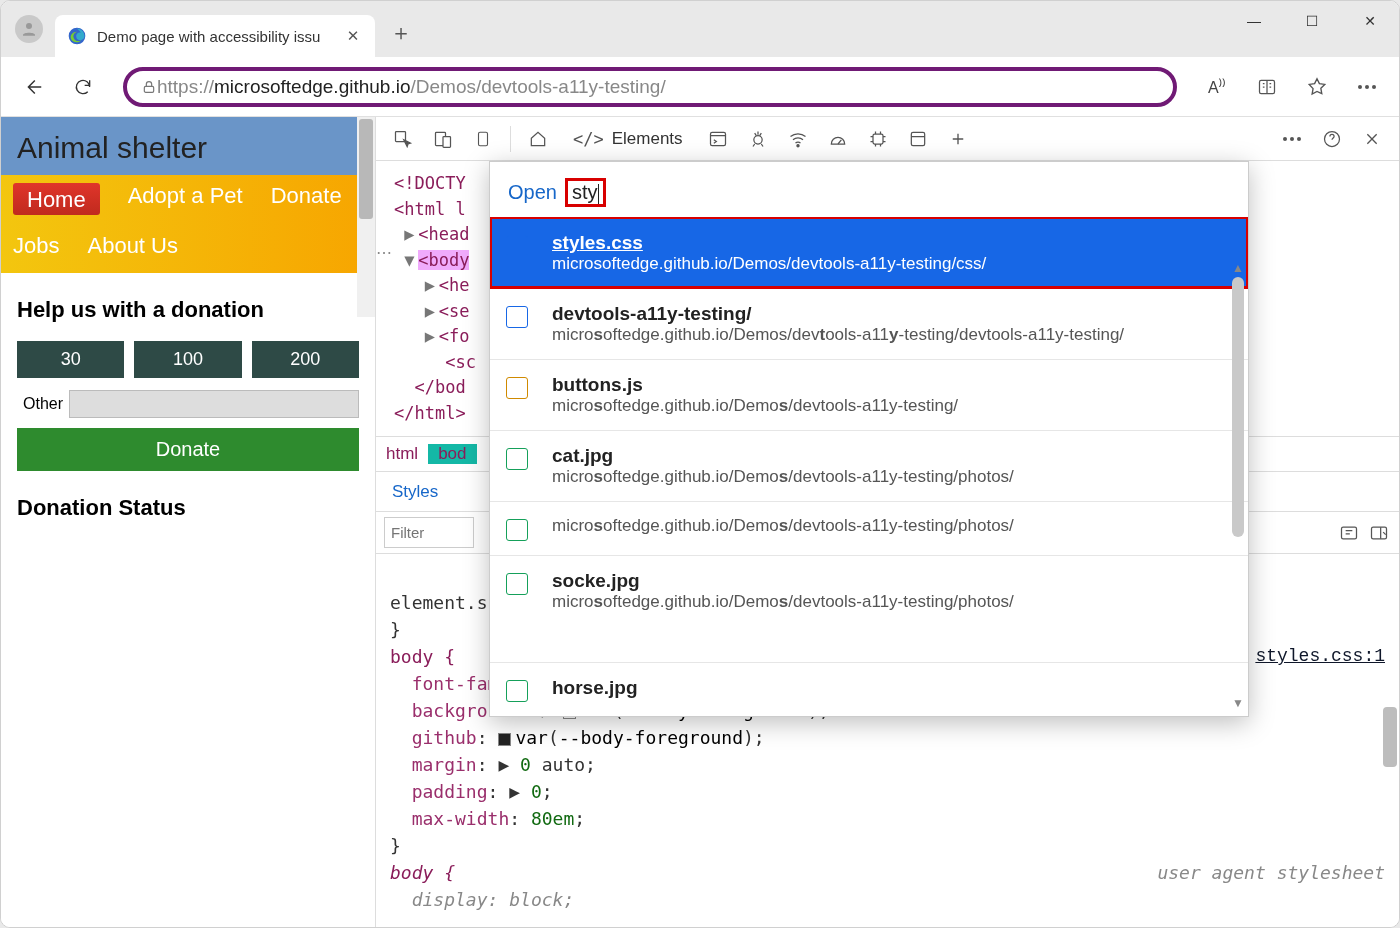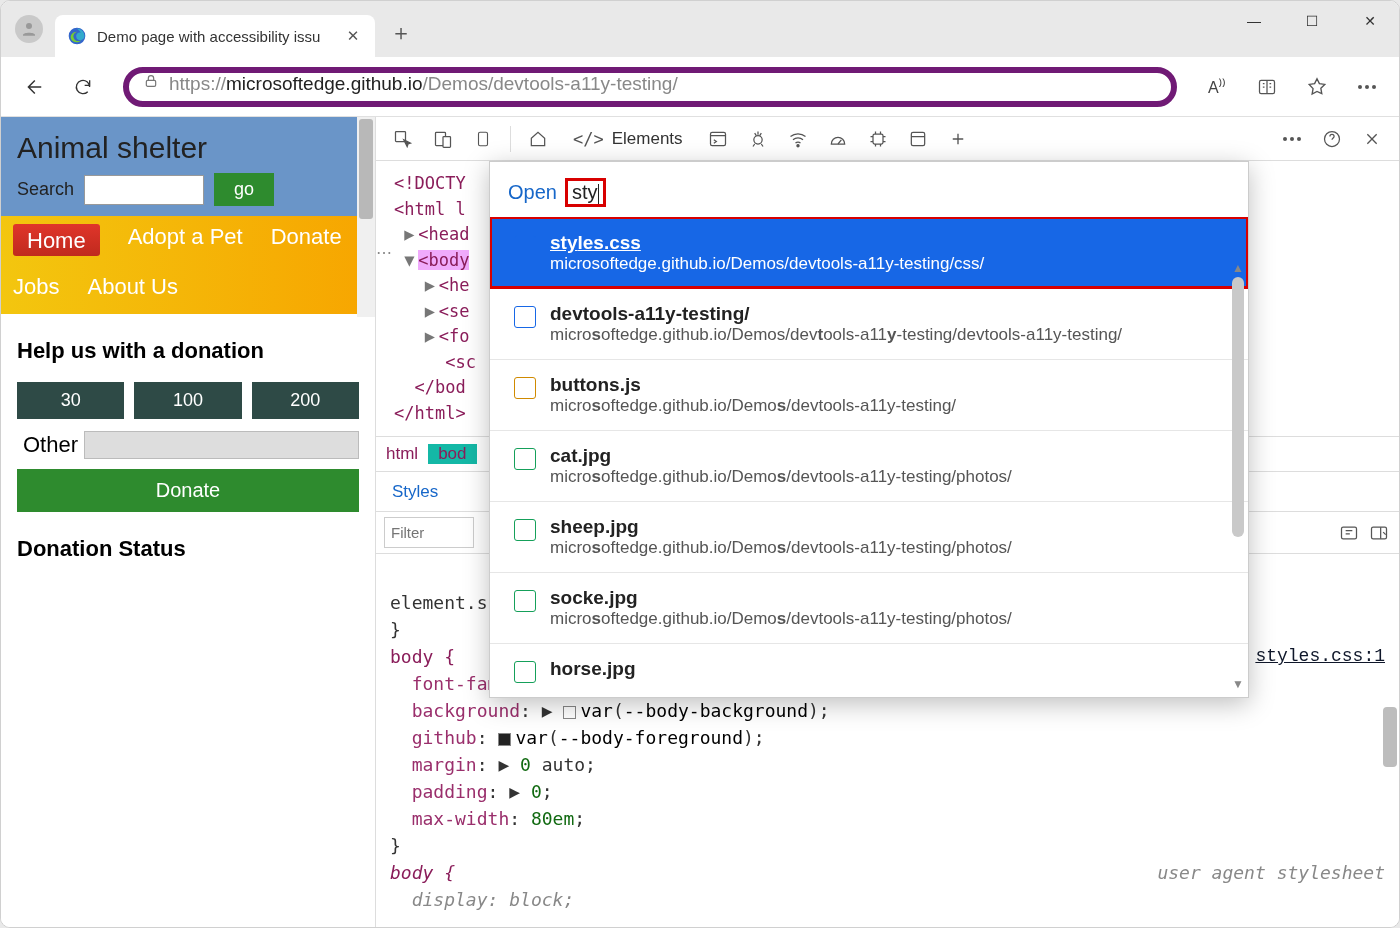--- a/index.html
+++ b/index.html
@@ -11,21 +11,21 @@
 .profile-avatar { width: 28px; height: 28px; border-radius: 50%; background: #c9c9c9; margin: 0 12px 14px 14px; display:flex; align-items:center; justify-content:center; color:#888; }
 .tab { background: #fff; border-radius: 8px 8px 0 0; height: 42px; display: flex; align-items: center; padding: 0 12px; gap: 10px; margin-bottom: 0; font-size: 15px; color: #333; min-width: 320px; }
 .edge-icon { width: 20px; height: 20px; }
 .tab-close { width: 20px; height: 20px; display:flex; align-items:center; justify-content:center; color:#555; font-size:15px; }
 .new-tab { width: 40px; height: 40px; display:flex; align-items:center; justify-content:center; color:#555; font-size:22px; margin-left:6px; margin-bottom:4px;}
 .win-controls { position: absolute; right: 0; top: 0; display: flex; }
 .win-btn { width: 58px; height: 40px; display:flex; align-items:center; justify-content:center; color:#333; font-size:14px; }
 
 .toolbar { height: 60px; background: #fff; display: flex; align-items: center; padding: 0 10px; gap: 6px; border-bottom: 1px solid #e0e0e0;}
 .tb-btn { width: 44px; height: 44px; display:flex; align-items:center; justify-content:center; color:#444; font-size:20px; border-radius:6px;}
-.addr-wrap { flex:1; height: 40px; border:6px solid #701a75; border-radius: 20px; display:flex; align-items:flex-start; padding:0 14px; gap:10px; margin: 0 12px;}
+.addr-wrap { flex:1; height: 40px; border:4px solid #701a75; border-radius: 20px; display:flex; align-items:center; padding:0 14px; margin: 0 12px;}
 .lock-icon{ color:#777; font-size:16px;}
 .addr-text { font-size:19px; color:#888; }
 .addr-text .dom { color:#222; }
 
 
 .content { position: absolute; top: 116px; left: 0; right:0; bottom:0; display:flex; }
 .page { width: 374px; overflow:hidden; background:#fff; position:relative; }
 .page-scroll { position:absolute; right:0; top:0; width:18px; height:200px; background:#f0f0f0;}
 .page-thumb { position:absolute; right:2px; top:2px; width:14px; height:100px; background:#b8b8b8; border-radius:3px;}
 
@@ -41,21 +41,21 @@
 .nav a.home { background: linear-gradient(#e0352a,#c02a1e); padding:4px 14px 2px; border-radius:3px;}
 
 .cat-list { padding: 30px 16px 10px; display:flex; flex-direction:column; gap:10px;}
 .cat-item { background:#15228f; color:#fff; padding:12px 14px; font-size:20px;}
 
 .donation { padding: 24px 16px;}
 .donation h2 { font-size:22px; font-weight:700; margin-bottom:18px;}
 .don-row { display:flex; gap:10px;}
 .don-btn { flex:1; background:#2e4a46; color:#fff; text-align:center; padding:8px 0; font-size:18px;}
 .other-row { display:flex; align-items:center; gap:6px; margin-top:12px;}
-.other-row span{ font-size:22px;}
+.other-row span{ font-size:16px;}
 .other-row input{ flex:1; height:28px; background:#ddd; border:1px solid #bbb;}
 .donate-btn { width:100%; background:#2e8b2e; color:#fff; padding:10px 0; font-size:20px; margin-top:10px; text-align:center;}
 .don-status { font-size:22px; font-weight:700; margin-top:24px;}
 
 
 .devtools { flex:1; background:#fff; border-left:1px solid #ddd; display:flex; flex-direction:column; position:relative;}
 .dt-tabs { height:44px; border-bottom:1px solid #ddd; display:flex; align-items:center; padding:0 8px; gap:2px;}
 .dt-ico { width:38px; height:38px; display:flex; align-items:center; justify-content:center; color:#555; }
 .dt-tab-el { display:flex; align-items:center; gap:8px; padding:0 14px; height:44px; font-size:17px; color:#333;}
 .dt-spacer { flex:1;}
@@ -89,21 +89,21 @@
 .swatch { display:inline-block; width:13px; height:13px; border:1px solid #888; vertical-align:middle; margin-right:4px;}
 
 
 .open-popup { position:absolute; left:488px; top:160px; width:760px; background:#fff; border:1px solid #ccc; box-shadow:0 6px 24px rgba(0,0,0,.25); z-index:50;}
 .open-head { padding:16px 18px 10px; display:flex; align-items:baseline; gap:8px; font-size:20px;}
 .open-head .lbl{ color:#1767c9;}
 .open-head .query-wrap{ border:3px solid #d80000; padding:0 4px;}
 .open-head .query{ font-size:20px; color:#222;}
 .open-head .cursor{ display:inline-block; width:1px; height:20px; background:#222; vertical-align:middle;}
 .open-list { max-height:520px; overflow:hidden; position:relative;}
-.open-item { display:flex; align-items:flex-start; gap:14px; padding:14px 24px; border-top:1px solid #e6e6e6;}
+.open-item { display:flex; align-items:flex-start; gap:24px; padding:14px 16px; border-top:1px solid #e6e6e6;}
 .open-item .file-ico{ width:22px; height:22px; margin-top:3px; border:1.5px solid currentColor; border-radius:3px; display:inline-block;}
 .open-item .txt .name{ font-size:19px; font-weight:600; color:#222;}
 .open-item .txt .path{ font-size:17px; color:#555;}
 .open-item.sel { background:#1767e6; color:#fff; outline:3px solid #d80000; outline-offset:-2px;}
 .open-item.sel .txt .name, .open-item.sel .txt .path{ color:#fff;}
 .open-item.sel .txt .name{ text-decoration:underline;}
 .open-item .hl{ font-weight:700;}
 .ico-css{ color:#1767e6;} .ico-folder{color:#1767e6;} .ico-js{color:#d08a00;} .ico-img{color:#15a05a;}
 .pop-scroll{ position:absolute; right:4px; top:60px; width:12px; height:260px; background:#c9c9c9; border-radius:6px;}
 .pop-arrow-up{ position:absolute; right:4px; top:44px; font-size:12px; color:#888;}
@@ -198,25 +198,20 @@
 
   <div class="content">
 
     <div class="page">
       <div class="page-scroll">
           <div class="page-thumb"></div>
         </div>
 
       <div class="hero">
         <h1>Animal shelter</h1>
-        <div class="search-row">
-          <label>Search</label>
-          <input style="">
-          <button class="go-btn">go</button>
-        </div>
       </div>
 
       <div class="nav">
         <a href="#" class="home">Home</a>
         <a href="#">Adopt a Pet</a>
         <a href="#">Donate</a>
         <a href="#">Jobs</a>
         <a href="#">About Us</a>
       </div>
 
@@ -427,32 +422,31 @@
       <div class="open-item">
         <span class="file-ico ico-img"></span>
         <div class="txt">
           <div class="name">cat.jpg</div>
           <div class="path">micro<span class="hl">s</span>oftedge.github.io/Demo<span class="hl">s</span>/devtools-a11y-testing/photos/</div>
         </div>
       </div>
       <div class="open-item">
         <span class="file-ico ico-img"></span>
         <div class="txt">
-          <div class="name">sheep.jpg</div>
           <div class="path">micro<span class="hl">s</span>oftedge.github.io/Demo<span class="hl">s</span>/devtools-a11y-testing/photos/</div>
         </div>
       </div>
       <div class="open-item">
         <span class="file-ico ico-img"></span>
         <div class="txt">
           <div class="name">socke.jpg</div>
           <div class="path">micro<span class="hl">s</span>oftedge.github.io/Demo<span class="hl">s</span>/devtools-a11y-testing/photos/</div>
         </div>
       </div>
-      <div class="open-item" style="border-bottom:none;">
+      <div class="open-item" style="border-bottom:none;margin-top:36px;">
         <span class="file-ico ico-img"></span>
         <div class="txt">
           <div class="name">horse.jpg</div>
         </div>
       </div>
     </div>
   </div>
 
 </div>
 

